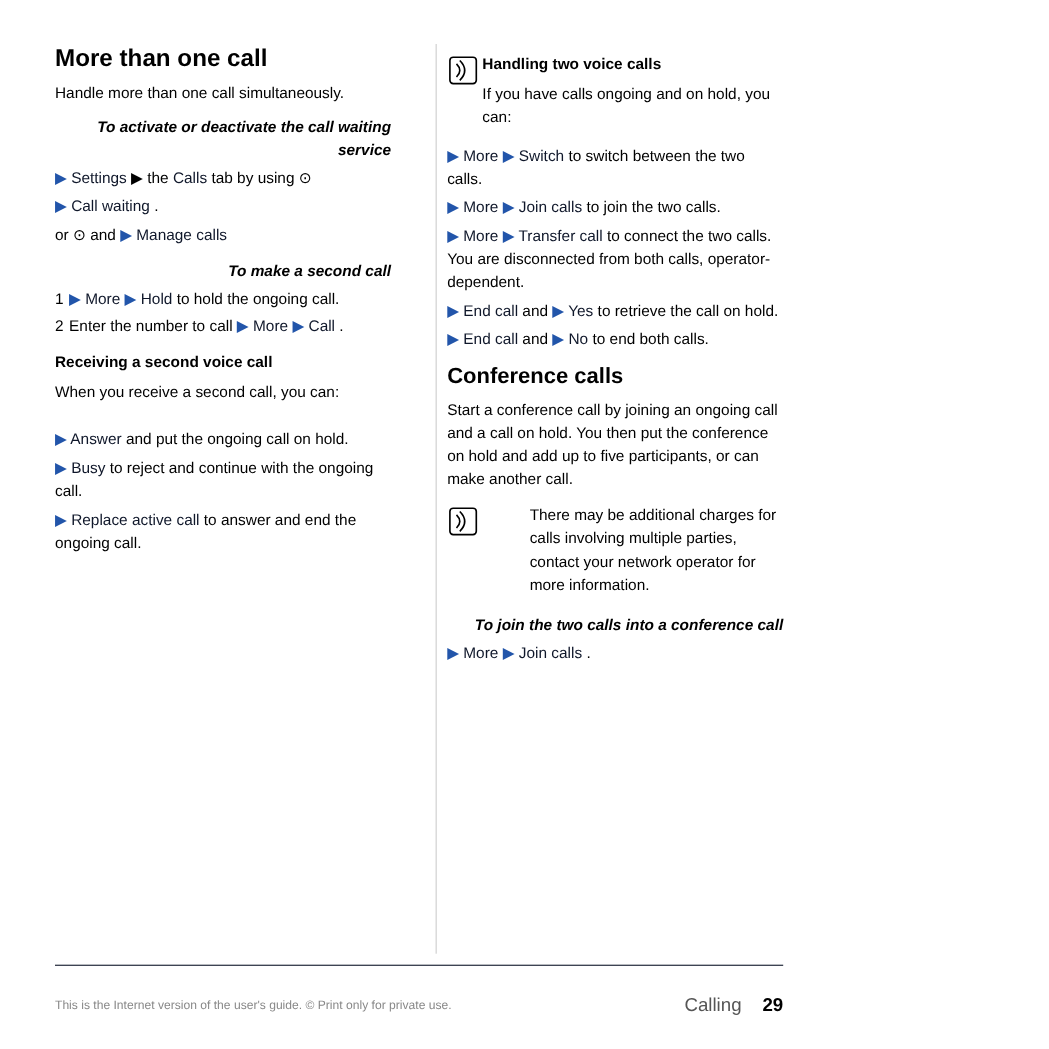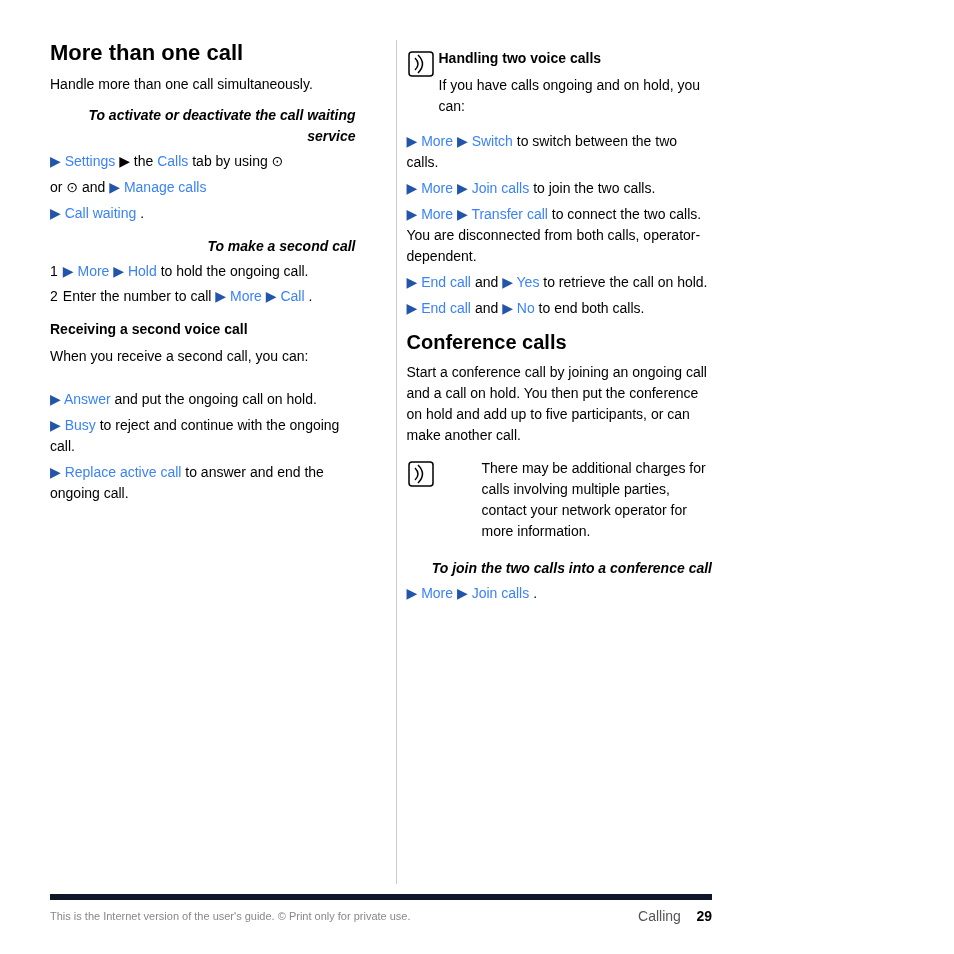--- a/index.html
+++ b/index.html
@@ -51,21 +51,21 @@
       font-weight: bold;
     }
     .italic-heading {
       font-style: italic;
       font-weight: bold;
       margin-top: 10px;
       margin-bottom: 4px;
       text-align: right;
     }
     .blue-link {
-      color: #3b82f6;
+      color: #0f172a;
     }
     .icon-row {
       display: flex;
       align-items: flex-start;
       gap: 4px;
       margin-bottom: 8px;
       margin-top: 8px;
     }
     .phone-icon {
       width: 28px;
@@ -91,33 +91,33 @@
       display: flex;
       gap: 5px;
       margin-bottom: 4px;
       line-height: 1.5;
     }
     .num {
       flex-shrink: 0;
       font-weight: normal;
     }
     .footer {
-      border-top: 6px solid #0f172a;
-      padding-top: 8px;
+      border-top: 1px solid #0f172a;
+      padding-top: 26px;
       display: flex;
       justify-content: space-between;
       align-items: center;
       margin-top: 10px;
     }
     .footer-left {
       color: #888;
       font-size: 11px;
     }
     .footer-right {
-      font-size: 14px;
+      font-size: 17px;
       color: #555;
     }
     .footer-page {
       font-weight: bold;
       color: #000;
     }
     .section-gap {
       margin-top: 12px;
     }
   </style>
@@ -138,30 +138,30 @@
       <p class="bullet-line">
         <span class="bullet-arrow">▶</span>
         <span class="blue-link"> Settings </span>
         <span>▶</span>
         <span> the </span>
         <span class="blue-link">Calls</span>
         <span> tab by using </span>
         <span>⊙</span>
       </p>
       <p class="bullet-line">
+        <span class="bullet-arrow">▶</span>
+        <span class="blue-link"> Call waiting</span>
+        <span>.</span>
+      </p>
+      <p class="bullet-line">
         <span>or </span>
         <span>⊙</span>
         <span> and </span>
         <span class="bullet-arrow">▶</span>
         <span class="blue-link"> Manage calls</span>
-      </p>
-      <p class="bullet-line">
-        <span class="bullet-arrow">▶</span>
-        <span class="blue-link"> Call waiting</span>
-        <span>.</span>
       </p>
 
       
       <p class="italic-heading section-gap">To make a second call</p>
       <div class="numbered-list">
         <div class="numbered-item">
           <span class="num">1</span>
           <span>
             <span class="bullet-arrow">▶</span>
             <span class="blue-link"> More</span>

